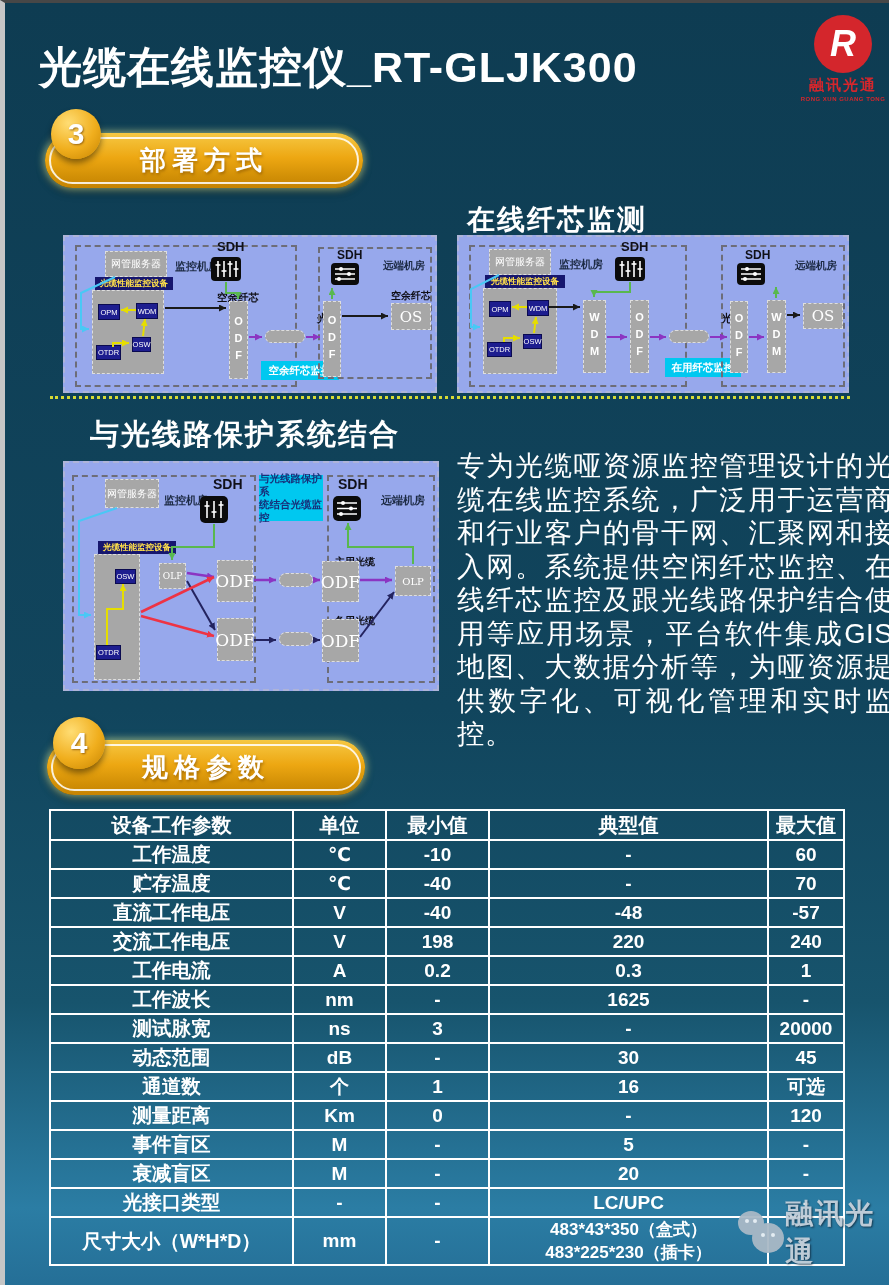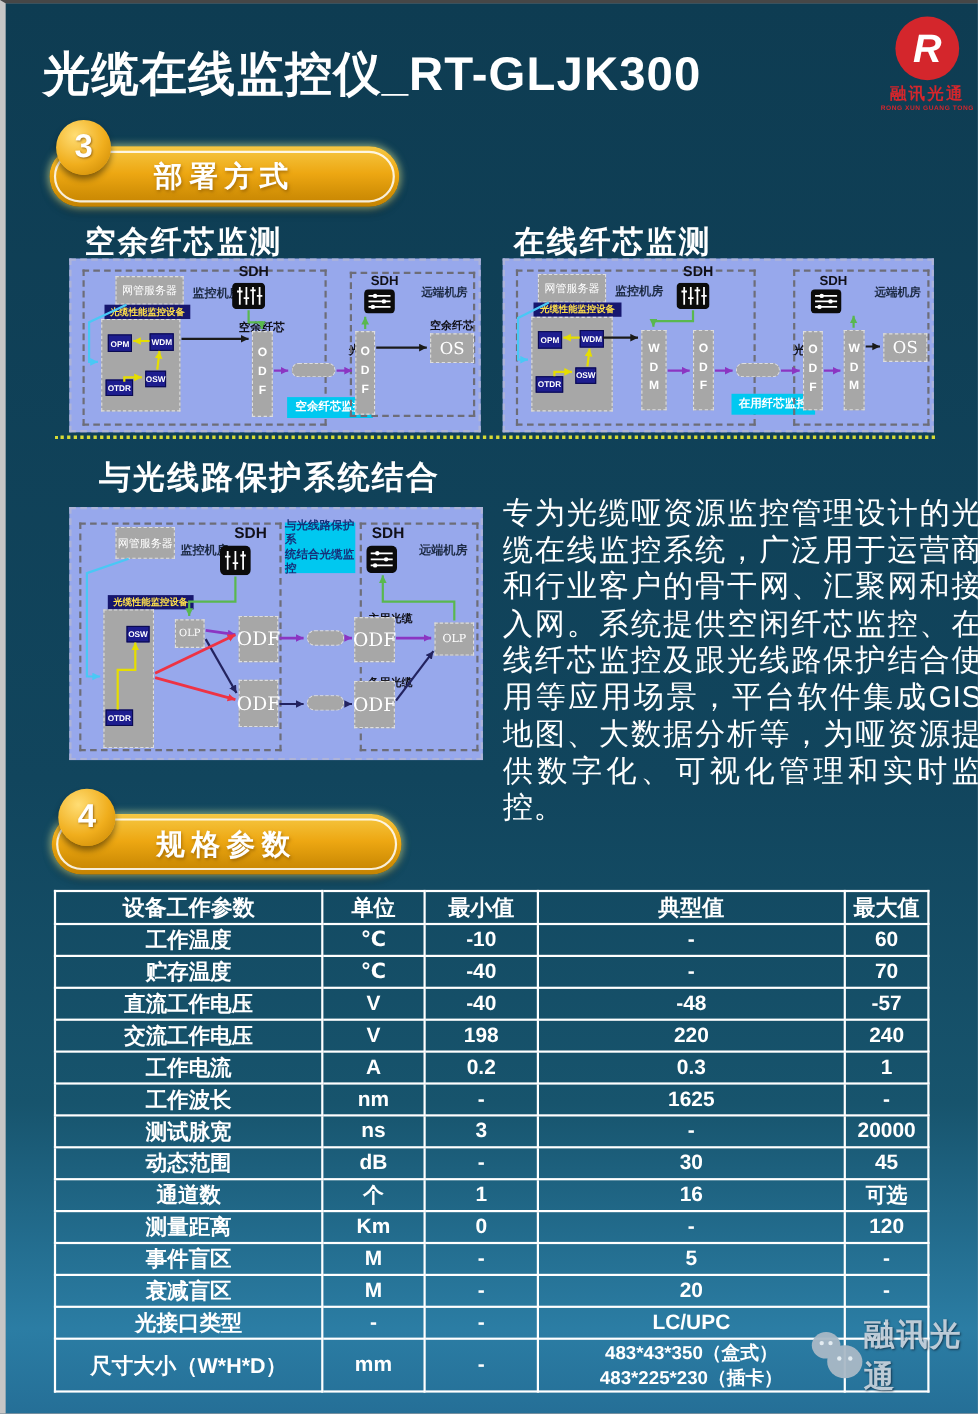--- a/index.html
+++ b/index.html
@@ -29,21 +29,21 @@
   .diag-title{position:absolute;color:#fff;font-size:28px;font-weight:800;letter-spacing:2px;}
   .panel{position:absolute;background:#97a8ec;border:2px dashed #aeb4d8;box-sizing:border-box;}
   .room{position:absolute;border:2px dashed #6d6d78;box-sizing:border-box;}
   .room-label{position:absolute;color:#1d2b45;font-weight:700;}
   .gbox{position:absolute;background:#a7a7a7;border:1.5px dashed #dedede;box-sizing:border-box;
     color:#fff;display:flex;align-items:center;justify-content:center;}
   .cap{position:absolute;background:#a7a7a7;border:1.5px dashed #dedede;border-radius:7px;box-sizing:border-box;}
   .vtext{writing-mode:vertical-rl;text-orientation:upright;letter-spacing:5px;font-weight:700;}
   .devlabel{position:absolute;background:#16166e;color:#ffe04a;font-size:8.5px;font-weight:700;
     display:flex;align-items:center;justify-content:center;white-space:nowrap;}
-  .mod{position:absolute;background:#1d1d8f;border:1px solid #0a0a50;color:#fff;font-size:7.5px;font-weight:700;
+  .mod{position:absolute;background:#1d1d8f;border:1px solid #0a0a50;color:#fff;font-size:7.5px;font-weight:400;
     display:flex;align-items:center;justify-content:center;}
   .tag-cyan{position:absolute;background:#00c8f0;color:#fff;font-weight:700;
     display:flex;flex-direction:column;align-items:center;justify-content:center;line-height:1.25;}
   .flabel{position:absolute;color:#101018;font-weight:700;margin-left:44px;}
   .sdh-label{position:absolute;color:#101018;font-weight:700;font-size:13px;}
   .alines{position:absolute;left:0;top:0;pointer-events:none;}
   .divider{position:absolute;border-top:3px dotted #d6da35;}
   
   .desc{position:absolute;color:#fff;font-size:27.5px;line-height:33.5px;text-align:justify;letter-spacing:.5px;}
   
@@ -99,21 +99,20 @@
     <div class="logo-disc">R</div>
     <div class="logo-name">融讯光通</div>
     <div class="logo-en">RONG XUN GUANG TONG</div>
   </div>
 
   <div class="badge-circle" style="left:46px;top:106px;">3</div>
   <div class="badge-pill" style="left:40px;top:130px;">
     <span>部署方式</span>
   </div>
 
-  <div class="diag-title" style="left:72px;top:198px;">空余纤芯监测</div>
   <div class="diag-title" style="left:462px;top:198px;">在线纤芯监测</div>
 
   <div class="panel" style="left:58px;top:232px;width:374px;height:158px;">
     <div class="room" style="left:10px;top:8px;width:222px;height:142px;"></div>
     <div class="gbox" style="left:40px;top:14px;width:62px;height:26px;font-size:10px;">网管服务器</div>
     <div class="room-label" style="left:110px;top:22px;font-size:11px;">监控机房</div>
     <div class="sdh-label" style="left:152px;top:2px;">SDH</div>
     <svg style="position:absolute;left:146px;top:20px;" width="30" height="24">
         <rect width="30" height="24" rx="4" fill="#0b0b0b"></rect>
         <g stroke="#fff" stroke-width="1.6">

